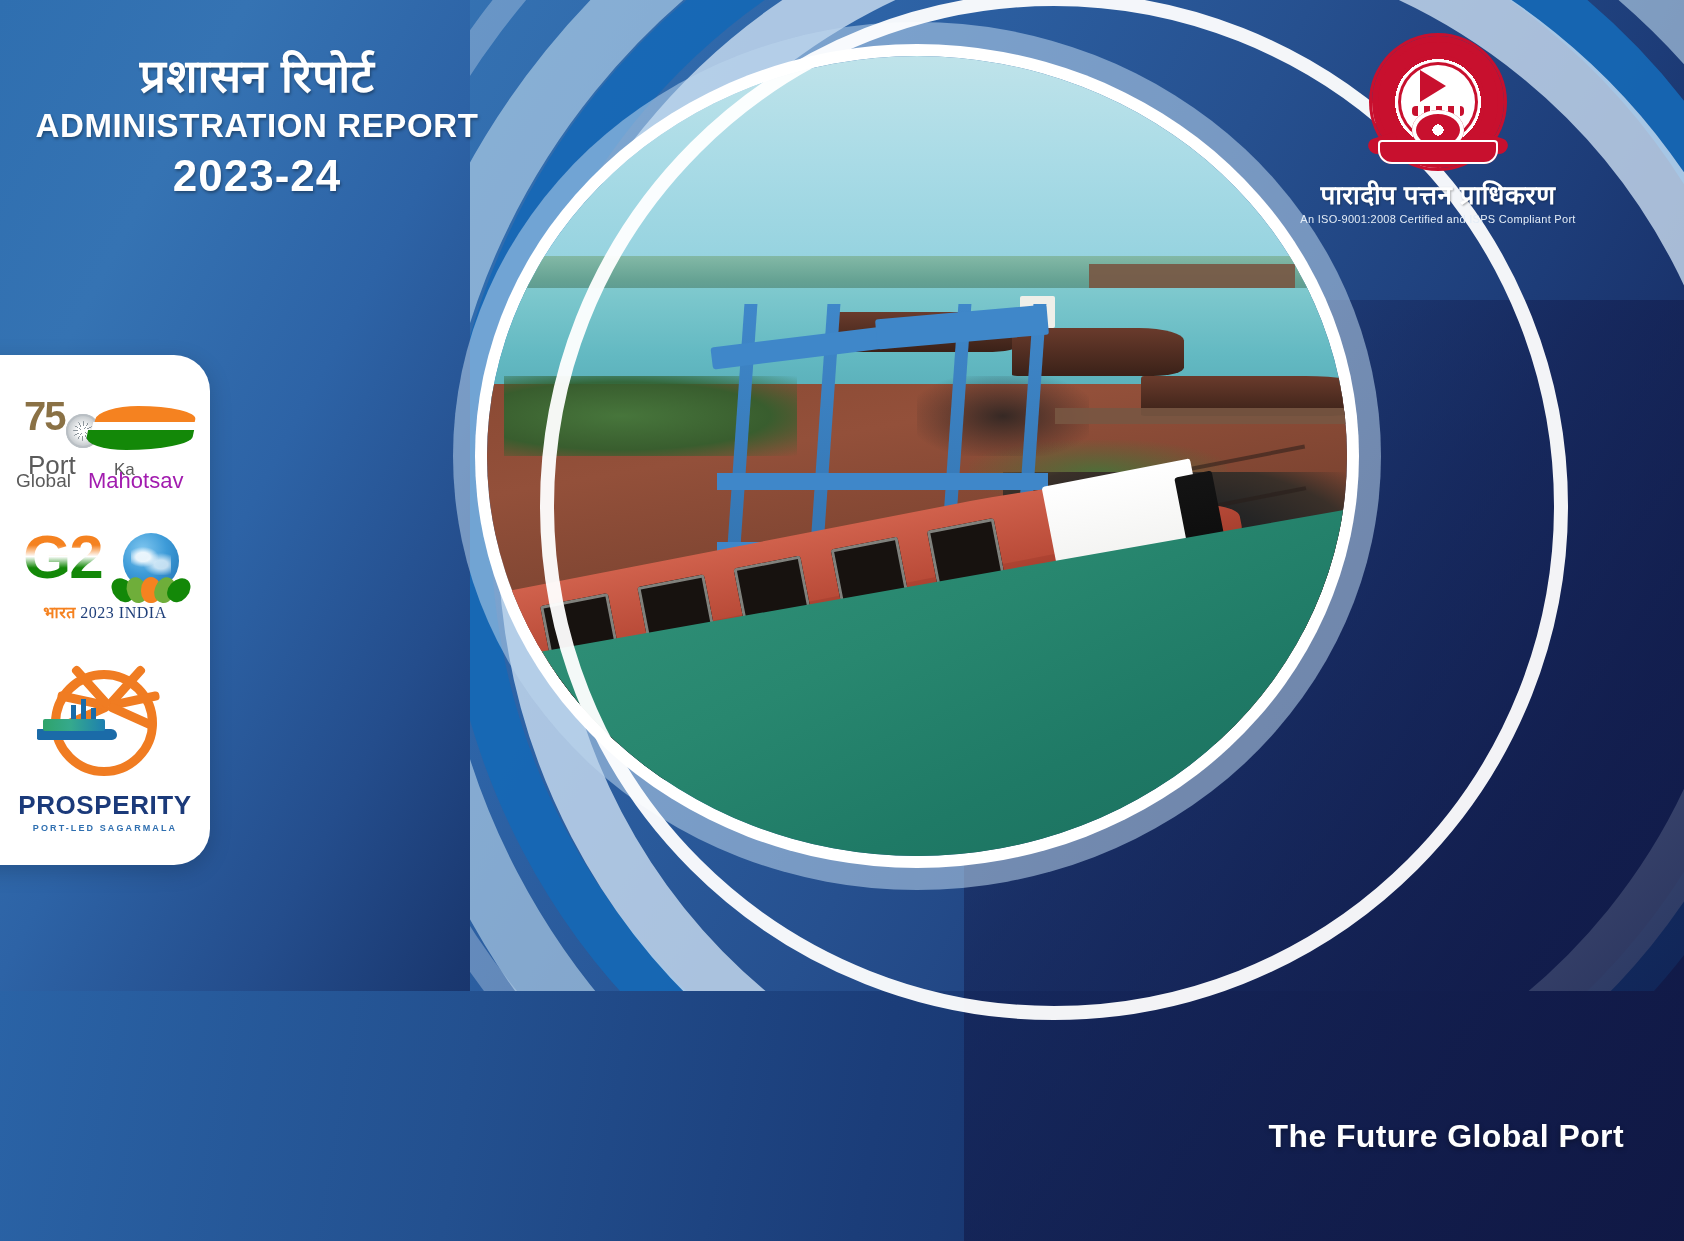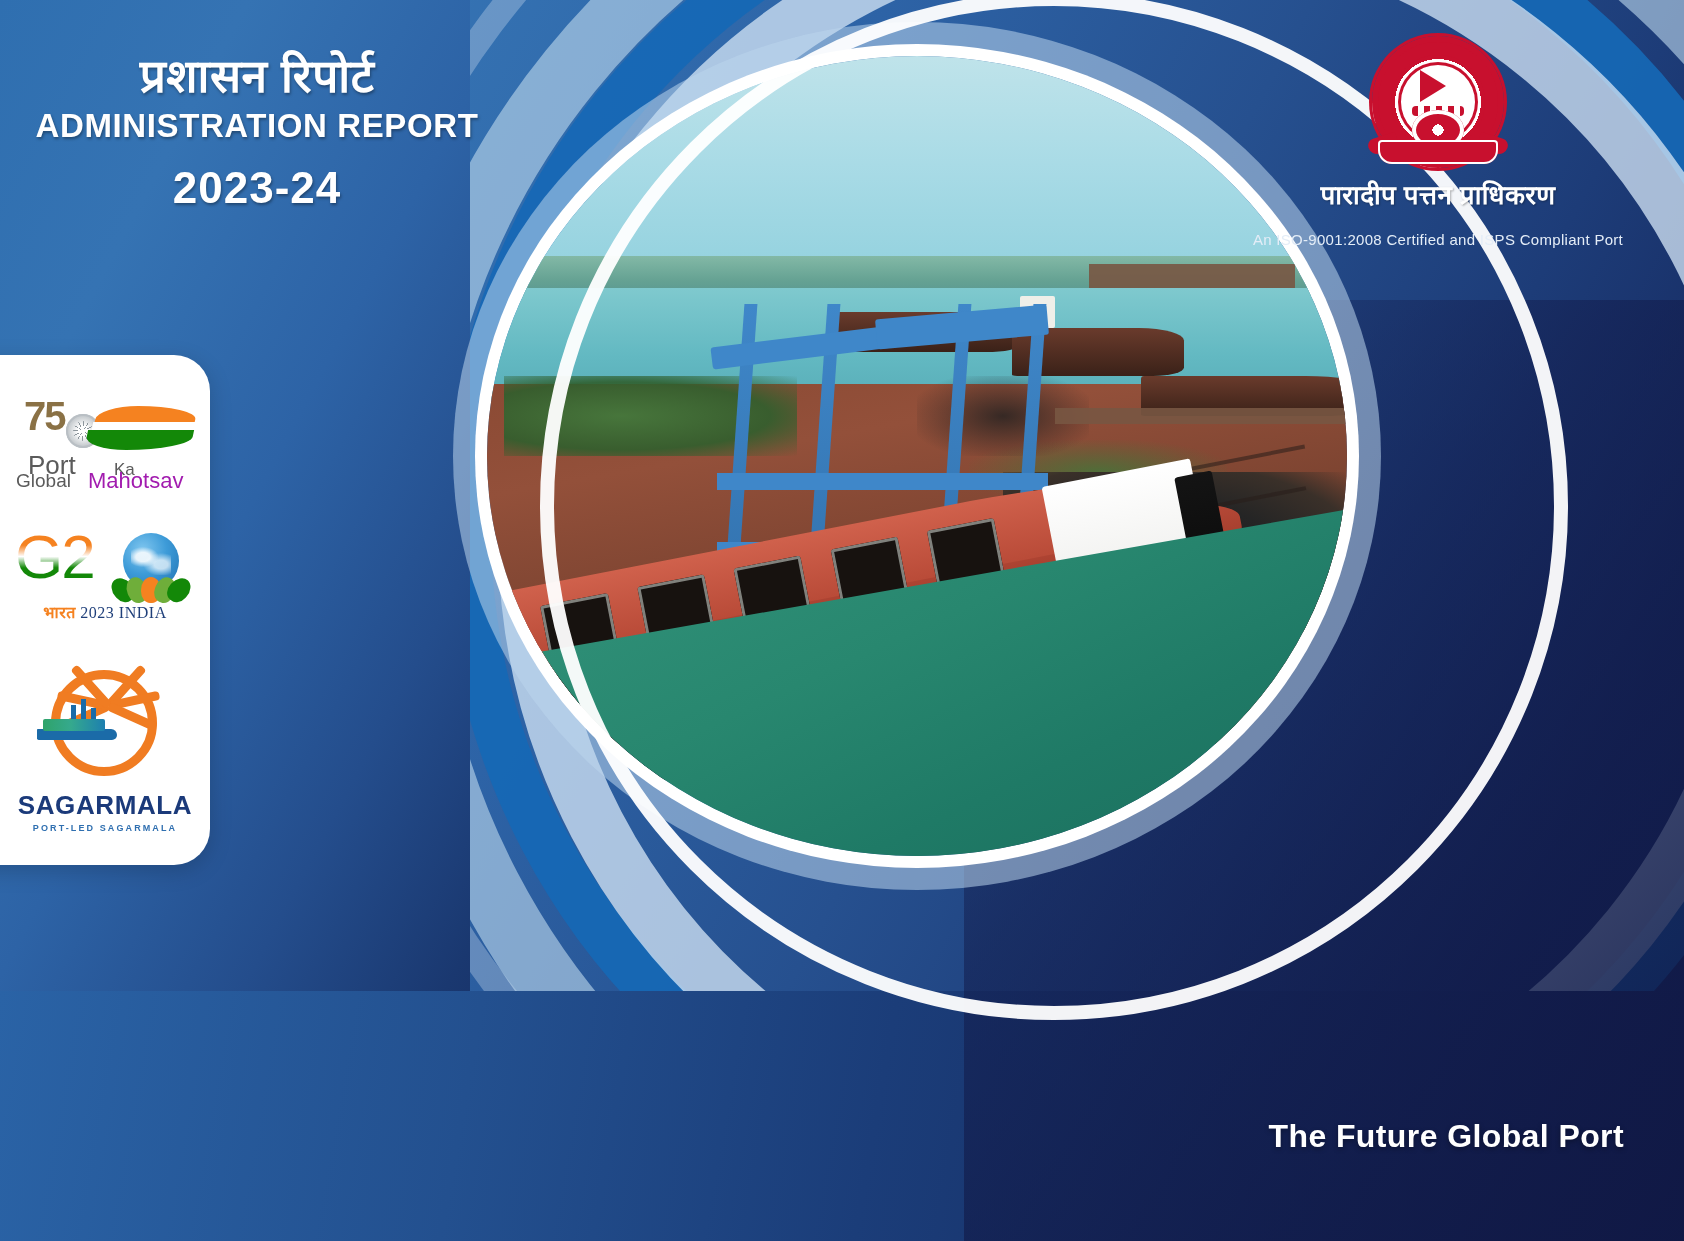--- a/index.html
+++ b/index.html
@@ -139,21 +139,21 @@
   .title-block{position:absolute;left:22px;top:50px;width:470px;text-align:center;}
   .t-hindi{
     font-size:46px;font-weight:700;color:#ffffff;letter-spacing:.5px;line-height:1.15;
     text-shadow:1px 2px 3px rgba(0,0,0,.35);
   }
   .t-en{
     font-size:33px;font-weight:700;color:#ffffff;letter-spacing:.6px;margin-top:4px;
     text-shadow:1px 2px 3px rgba(0,0,0,.35);
   }
   .t-year{
-    font-size:44px;font-weight:700;color:#ffffff;letter-spacing:1px;margin-top:18px;
+    font-size:44px;font-weight:700;color:#ffffff;letter-spacing:1px;margin-top:6px;
     text-shadow:1px 2px 3px rgba(0,0,0,.35);
   }
 
   
   .logo-panel{
     position:absolute;left:-40px;top:355px;
     width:250px;height:510px;
     background:#ffffff;
     border-radius:0 36px 36px 0;
     box-shadow:0 6px 22px rgba(0,0,0,.18);
@@ -176,21 +176,21 @@
   .flag-w{position:absolute;left:82px;top:34px;width:104px;height:12px;background:#ffffff;transform:skewX(-12deg);}
   .flag-g{position:absolute;left:76px;top:42px;width:106px;height:20px;background:#138808;
     border-radius:10% 40% 90% 60%/0 0 100% 100%;transform:skewX(-12deg);}
   .akam-t1{position:absolute;left:18px;top:62px;font-size:26px;color:#5b5b5b;font-weight:400;}
   .akam-t2{position:absolute;left:104px;top:72px;font-size:17px;color:#5b5b5b;}
   .akam-t3{position:absolute;left:6px;top:82px;font-size:19px;color:#5b5b5b;}
   .akam-t4{position:absolute;left:78px;top:80px;font-size:22px;color:#a21caf;}
 
   
   .g20{width:200px;height:110px;position:relative;}
-  .g20-txt{position:absolute;left:10px;top:4px;font-size:62px;font-weight:400;letter-spacing:-2px;
+  .g20-txt{position:absolute;left:18px;top:4px;font-size:62px;font-weight:700;letter-spacing:-2px;
     background:linear-gradient(180deg,#f58220 0%,#f58220 34%,#ffffff 50%,#138808 66%,#138808 100%);
     -webkit-background-clip:text;background-clip:text;color:transparent;}
   .g20-globe{position:absolute;left:118px;top:16px;width:56px;height:56px;border-radius:50%;
     background:radial-gradient(circle at 35% 30%,#7fc6ef 0%,#3d9bd8 45%,#1f6fb0 100%);}
   .g20-globe:after{content:"";position:absolute;left:8px;top:12px;width:40px;height:30px;
     background:radial-gradient(ellipse at 30% 40%,rgba(255,255,255,.85) 0 18%,rgba(255,255,255,0) 40%),
                radial-gradient(ellipse at 75% 65%,rgba(255,255,255,.7) 0 16%,rgba(255,255,255,0) 42%);}
   .g20-lotus{position:absolute;left:108px;top:52px;width:76px;height:34px;}
   .petal{position:absolute;bottom:0;width:20px;height:26px;border-radius:50% 50% 45% 45%;}
   .g20-sub{position:absolute;left:0;top:84px;width:200px;text-align:center;font-size:16px;
@@ -233,21 +233,21 @@
     background:radial-gradient(circle,#ffffff 0 28%,#c8102e 28% 100%);}
   .crest-ribbon{position:absolute;left:6px;bottom:4px;width:120px;height:24px;background:#c8102e;
     border-radius:4px 4px 14px 14px;box-shadow:0 0 0 2px #ffffff inset;}
   .crest-flag-l,.crest-flag-r{position:absolute;bottom:16px;width:30px;height:16px;background:#c8102e;}
   .crest-flag-l{left:-4px;border-radius:8px 2px 2px 10px;transform:rotate(-18deg);}
   .crest-flag-r{right:-4px;border-radius:2px 8px 10px 2px;transform:rotate(18deg);}
   .ppa-hindi{font-size:26px;font-weight:700;color:#ffffff;margin-top:8px;letter-spacing:.4px;
     text-shadow:1px 1px 2px rgba(0,0,0,.3);}
   .ppa-en{font-size:26px;font-weight:700;color:#ffffff;letter-spacing:.7px;line-height:1.1;
     text-shadow:1px 1px 2px rgba(0,0,0,.3);}
-  .ppa-iso{font-size:15px;color:#e4edf7;letter-spacing:.3px;margin-top:19px;}
+  .ppa-iso{font-size:11px;color:#e4edf7;letter-spacing:.3px;margin-top:1px;}
 
   
   .tagline{position:absolute;right:60px;bottom:86px;font-size:32px;font-weight:700;color:#ffffff;
     letter-spacing:.4px;text-shadow:0 2px 5px rgba(0,0,0,.35);}
 </style>
 </head>
 <body>
 
 <div id="cover">
 
@@ -369,21 +369,21 @@
           <div class="spoke" style="transform:rotate(138deg);"></div>
         </div>
         <div class="sag-ship">
           <div class="sag-hull"></div>
           <div class="sag-deck"></div>
           <div class="sag-stack" style="left:34px;height:14px;"></div>
           <div class="sag-stack" style="left:44px;height:20px;"></div>
           <div class="sag-stack" style="left:54px;height:11px;"></div>
         </div>
       </div>
-      <div class="sag-name">SAGARMALA</div>
+      <div class="sag-name">PROSPERITY</div>
       <div class="sag-tag">PORT-LED SAGARMALA</div>
     </div>
 
   </div>
 
   <div class="ppa">
     <div class="crest">
       <div class="crest-outer"></div>
       <div class="crest-band"></div>
       <div class="crest-inner"></div>

